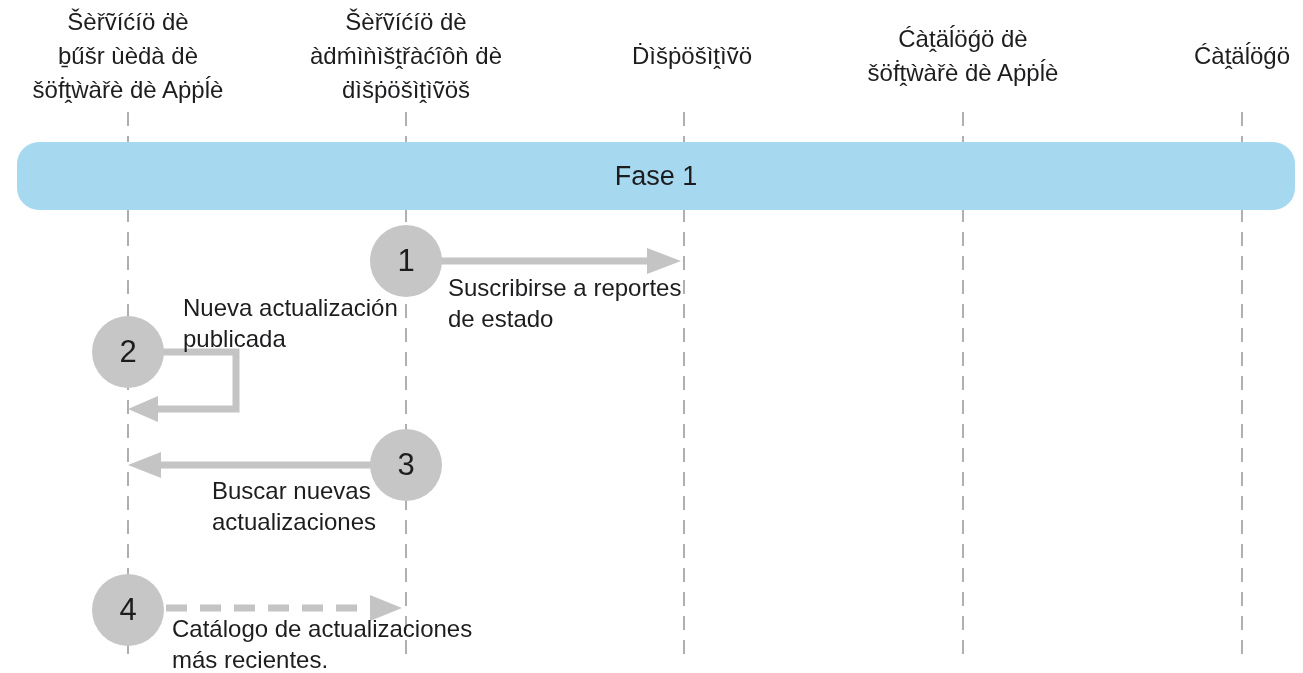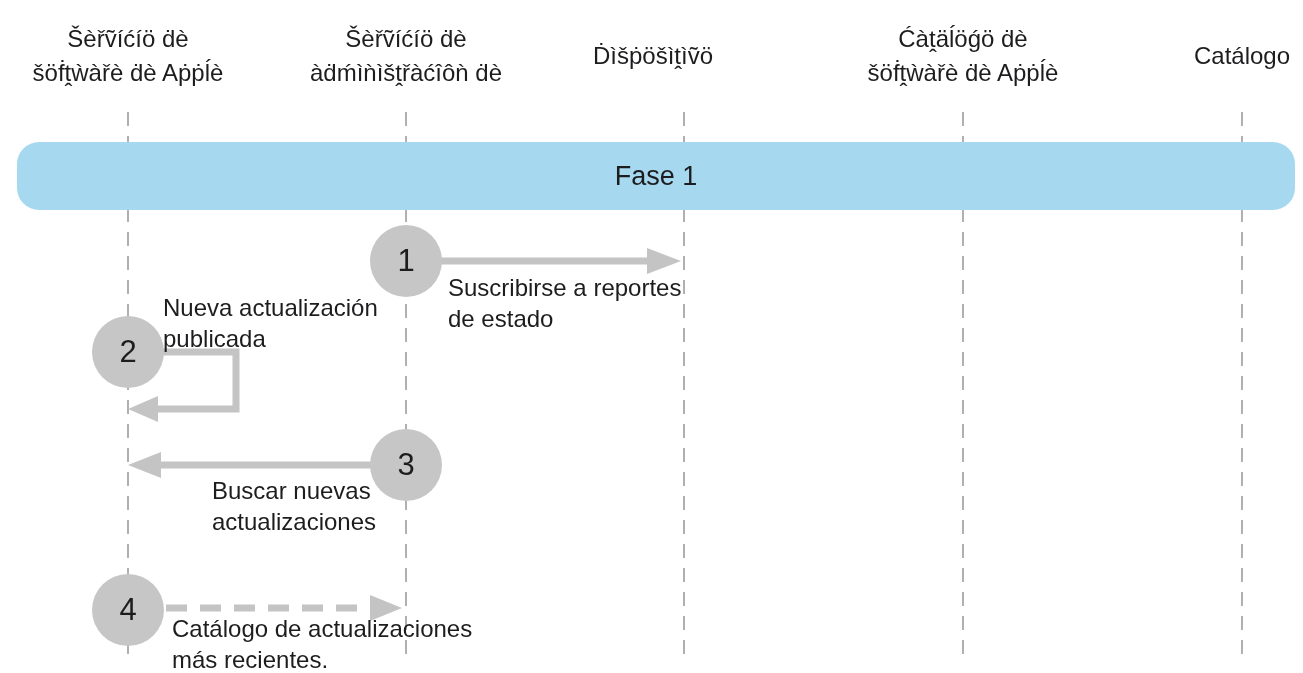--- a/index.html
+++ b/index.html
@@ -77,35 +77,37 @@
 <div class="canvas">
 
   <div class="lifeline" style="left:127px"></div>
   <div class="lifeline" style="left:405px"></div>
   <div class="lifeline" style="left:683px"></div>
   <div class="lifeline" style="left:962px"></div>
   <div class="lifeline" style="left:1241px"></div>
 
   <div class="actor" style="left:-22px">
     <div>Šèřṽíćíö ḋè</div>
+    <div>ḇűšr ùèḋà ḋè</div>
     <div>šöḟṱẁàřè ḋè Aṗṗĺè</div>
   </div>
   <div class="actor" style="left:256px">
     <div>Šèřṽíćíö ḋè</div>
     <div>àḋḿìǹìšṱřàćîôǹ ḋè</div>
+    <div>ḋìšṗöšìṱìṽöš</div>
   </div>
-  <div class="actor" style="left:503px">
+  <div class="actor" style="left:542px">
     <div>Ḋìšṗöšìṱìṽö</div>
   </div>
   <div class="actor" style="left:813px">
     <div>Ćàṱäĺöǵö ḋè</div>
     <div>šöḟṱẁàřè ḋè Aṗṗĺè</div>
   </div>
   <div class="actor" style="left:1092px">
-    <div>Catálogo</div>
+    <div>Ćàṱäĺöǵö</div>
   </div>
 
   <div class="banner">
     <span>Fase 1</span>
   </div>
 
   <svg class="arrows" width="1303" height="673" viewBox="0 0 1303 673">
 
     <g>
       <line class="shaft" x1="406" y1="261" x2="647" y2="261"></line>
@@ -138,21 +140,21 @@
     <span>3</span>
   </div>
   <div class="step-circle" style="left:92px;top:574px">
     <span>4</span>
   </div>
 
   <div class="step-label" style="left:448px;top:272px">
     <div>Suscribirse a reportes</div>
     <div>de estado</div>
   </div>
-  <div class="step-label" style="left:163px;top:292px">
+  <div class="step-label" style="left:183px;top:292px">
     <div>Nueva actualización</div>
     <div>publicada</div>
   </div>
   <div class="step-label centered" style="left:294px;top:475px">
     <div>Buscar nuevas</div>
     <div>actualizaciones</div>
   </div>
   <div class="step-label" style="left:172px;top:613px">
     <div>Catálogo de actualizaciones</div>
     <div>más recientes.</div>

